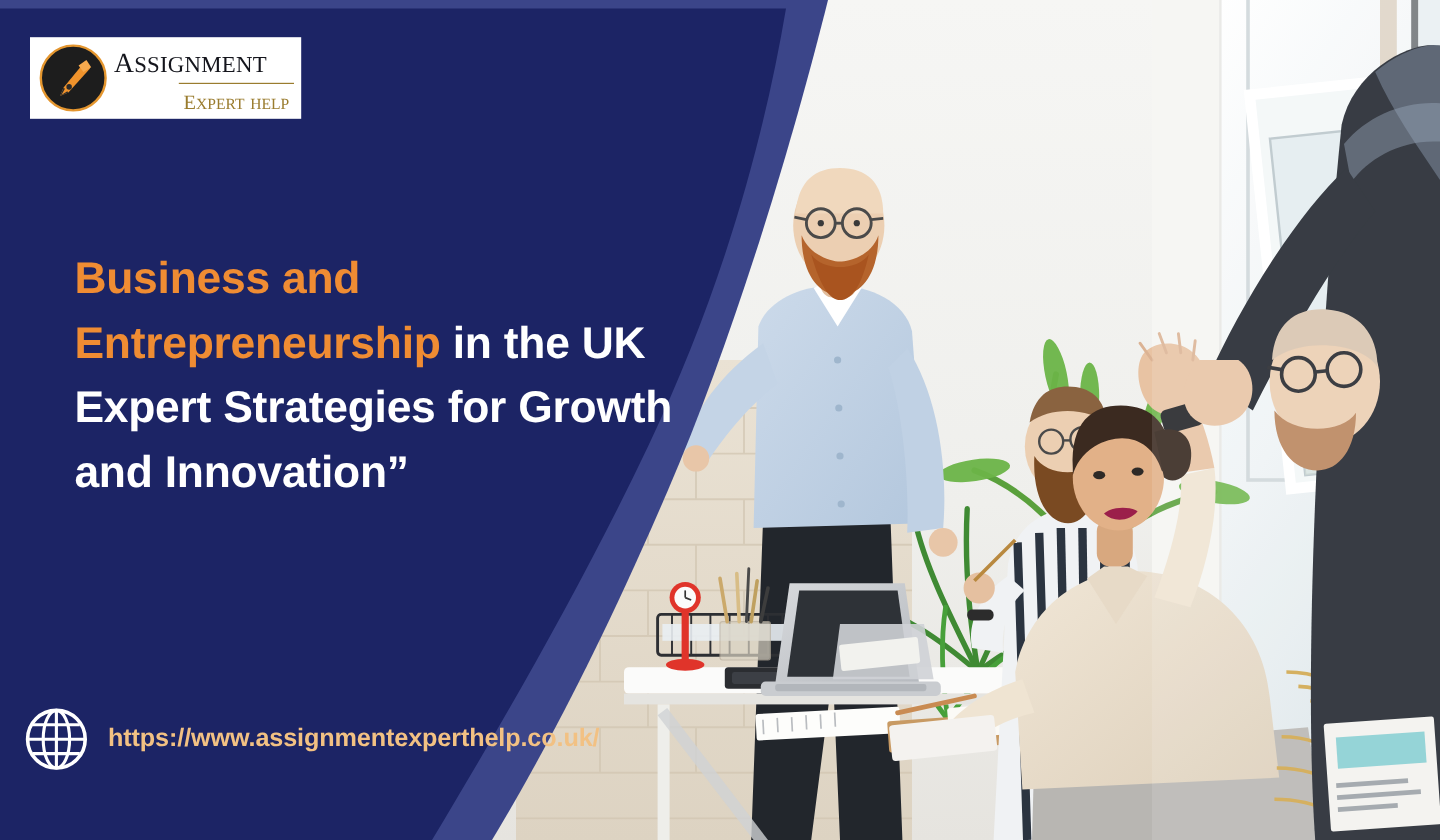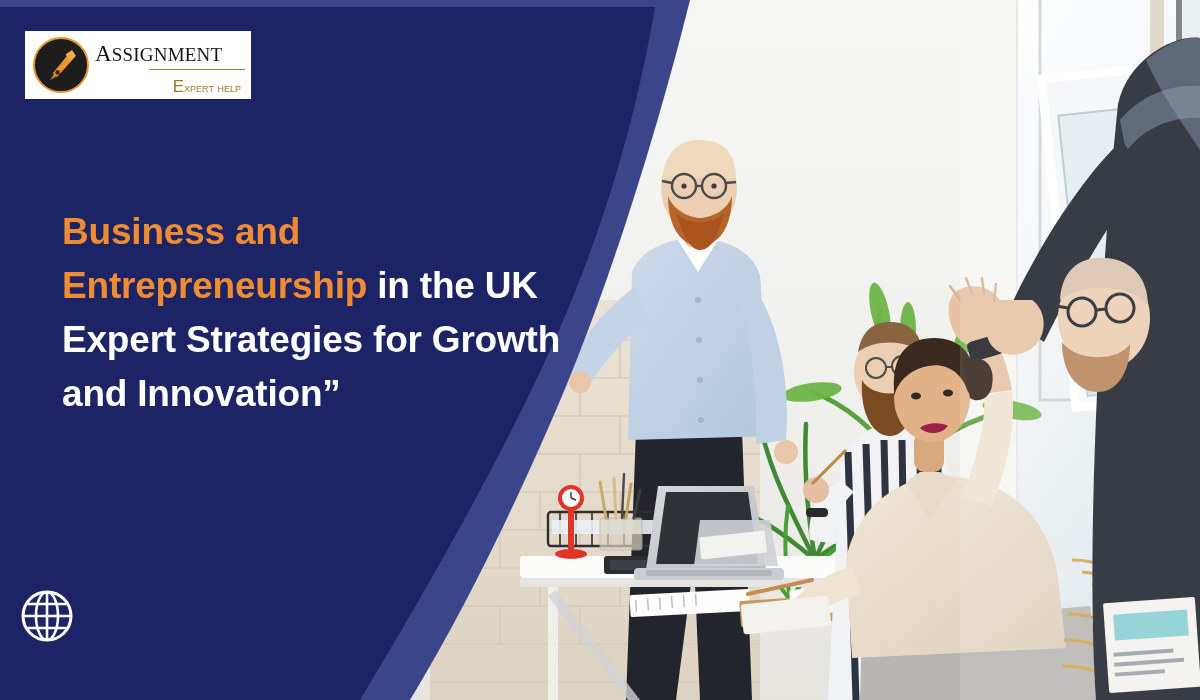--- a/index.html
+++ b/index.html
@@ -57,22 +57,22 @@
     text-transform:lowercase;
     font-weight:400;
     white-space:nowrap;
   }
   .logo-line1::first-letter { font-size:33px; }
   .logo-rule {
     height:1.5px; background:#9a7c2e;
     margin:2px 0 2px 54px;
   }
   .logo-line2 {
-    font-family:Liberation Sans, sans-serif;
-    font-size:13px;
+    font-family:Liberation Serif, serif;
+    font-size:19px;
     color:#9a7c2e;
     line-height:1.0;
     font-variant:small-caps;
     text-transform:lowercase;
     text-align:right;
     padding-right:4px;
     white-space:nowrap;
   }
   .logo-line2::first-letter { font-size:24px; }
 
@@ -502,15 +502,16 @@
     <span class="globe-icon">
       <svg viewBox="0 0 58 58" xmlns="http://www.w3.org/2000/svg" aria-hidden="true">
         <circle cx="29" cy="29" r="24" fill="none" stroke="#ffffff" stroke-width="3"></circle>
         <ellipse cx="29" cy="29" rx="11" ry="24" fill="none" stroke="#ffffff" stroke-width="2.6"></ellipse>
         <line x1="29" y1="5" x2="29" y2="53" stroke="#ffffff" stroke-width="2.6"></line>
         <line x1="5" y1="29" x2="53" y2="29" stroke="#ffffff" stroke-width="2.6"></line>
         <path d="M9.5 17 H48.5" stroke="#ffffff" stroke-width="2.6" fill="none"></path>
         <path d="M9.5 41 H48.5" stroke="#ffffff" stroke-width="2.6" fill="none"></path>
       </svg>
     </span>
+    <span class="url-text">https://www.assignmentexperthelp.co.uk/</span>
   </div>
 
 </div>
 
 </body></html>

